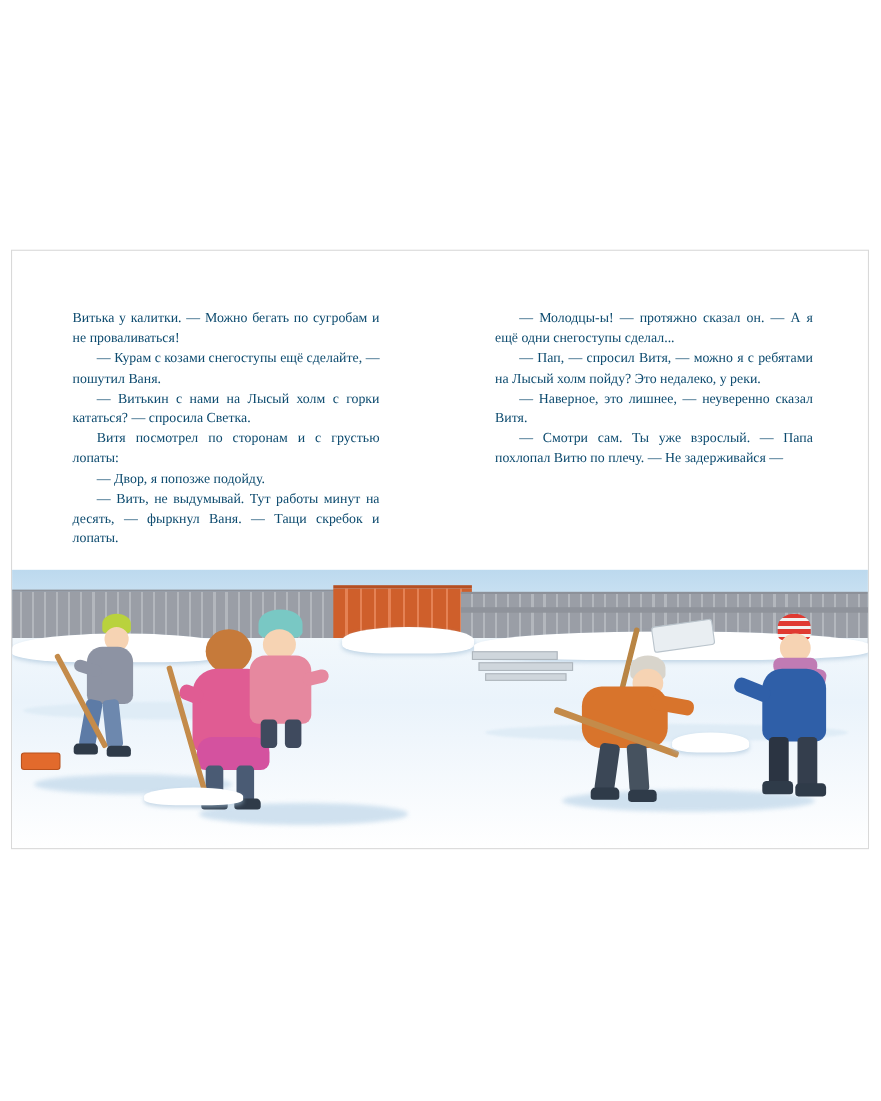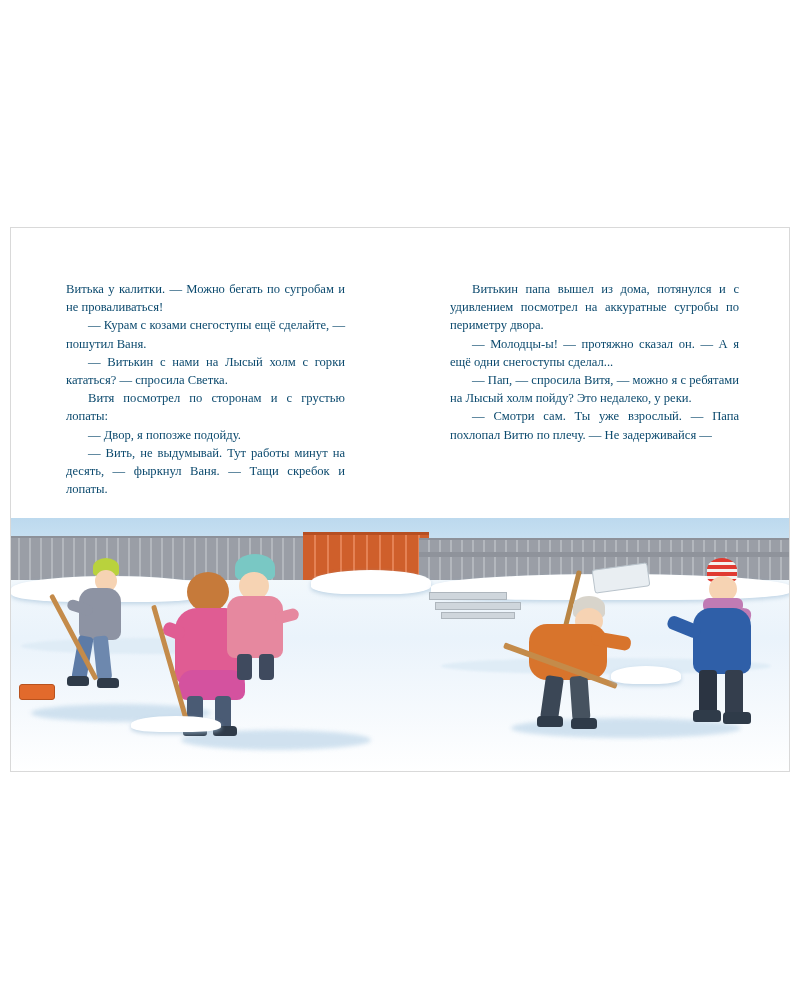--- a/index.html
+++ b/index.html
@@ -163,23 +163,23 @@
       <div class="column left">
         <p class="noindent">Витька у калитки. — Можно бегать по сугробам и не проваливаться!</p>
         <p>— Курам с козами снегоступы ещё сделайте, — пошутил Ваня.</p>
         <p>— Витькин с нами на Лысый холм с горки кататься? — спросила Светка.</p>
         <p>Витя посмотрел по сторонам и с грустью лопаты:</p>
         <p>— Двор, я попозже подойду.</p>
         <p>— Вить, не выдумывай. Тут работы минут на десять, — фыркнул Ваня. — Тащи скребок и лопаты.</p>
       </div>
 
       <div class="column right">
-        <p>Витькин папа вышел из дома, потянулся и с удивлением посмотрел на аккуратные сугробы по периметру двора.</p>
         <p>— Молодцы-ы! — протяжно сказал он. — А я ещё одни снегоступы сделал...</p>
-        <p>— Пап, — спросила Витя, — можно я с ребятами на Лысый холм пойду? Это недалеко, у реки.</p>
+        <p>— Пап, — спросил Витя, — можно я с ребятами на Лысый холм пойду? Это недалеко, у реки.</p>
+        <p>— Наверное, это лишнее, — неуверенно сказал Витя.</p>
         <p>— Смотри сам. Ты уже взрослый. — Папа похлопал Витю по плечу. — Не задерживайся —</p>
       </div>
     </div>
 
     <div class="illustration">
       <div class="sky"></div>
 
       <div class="fence left"></div>
       <div class="orange-wall"></div>
       <div class="fence right"></div>

